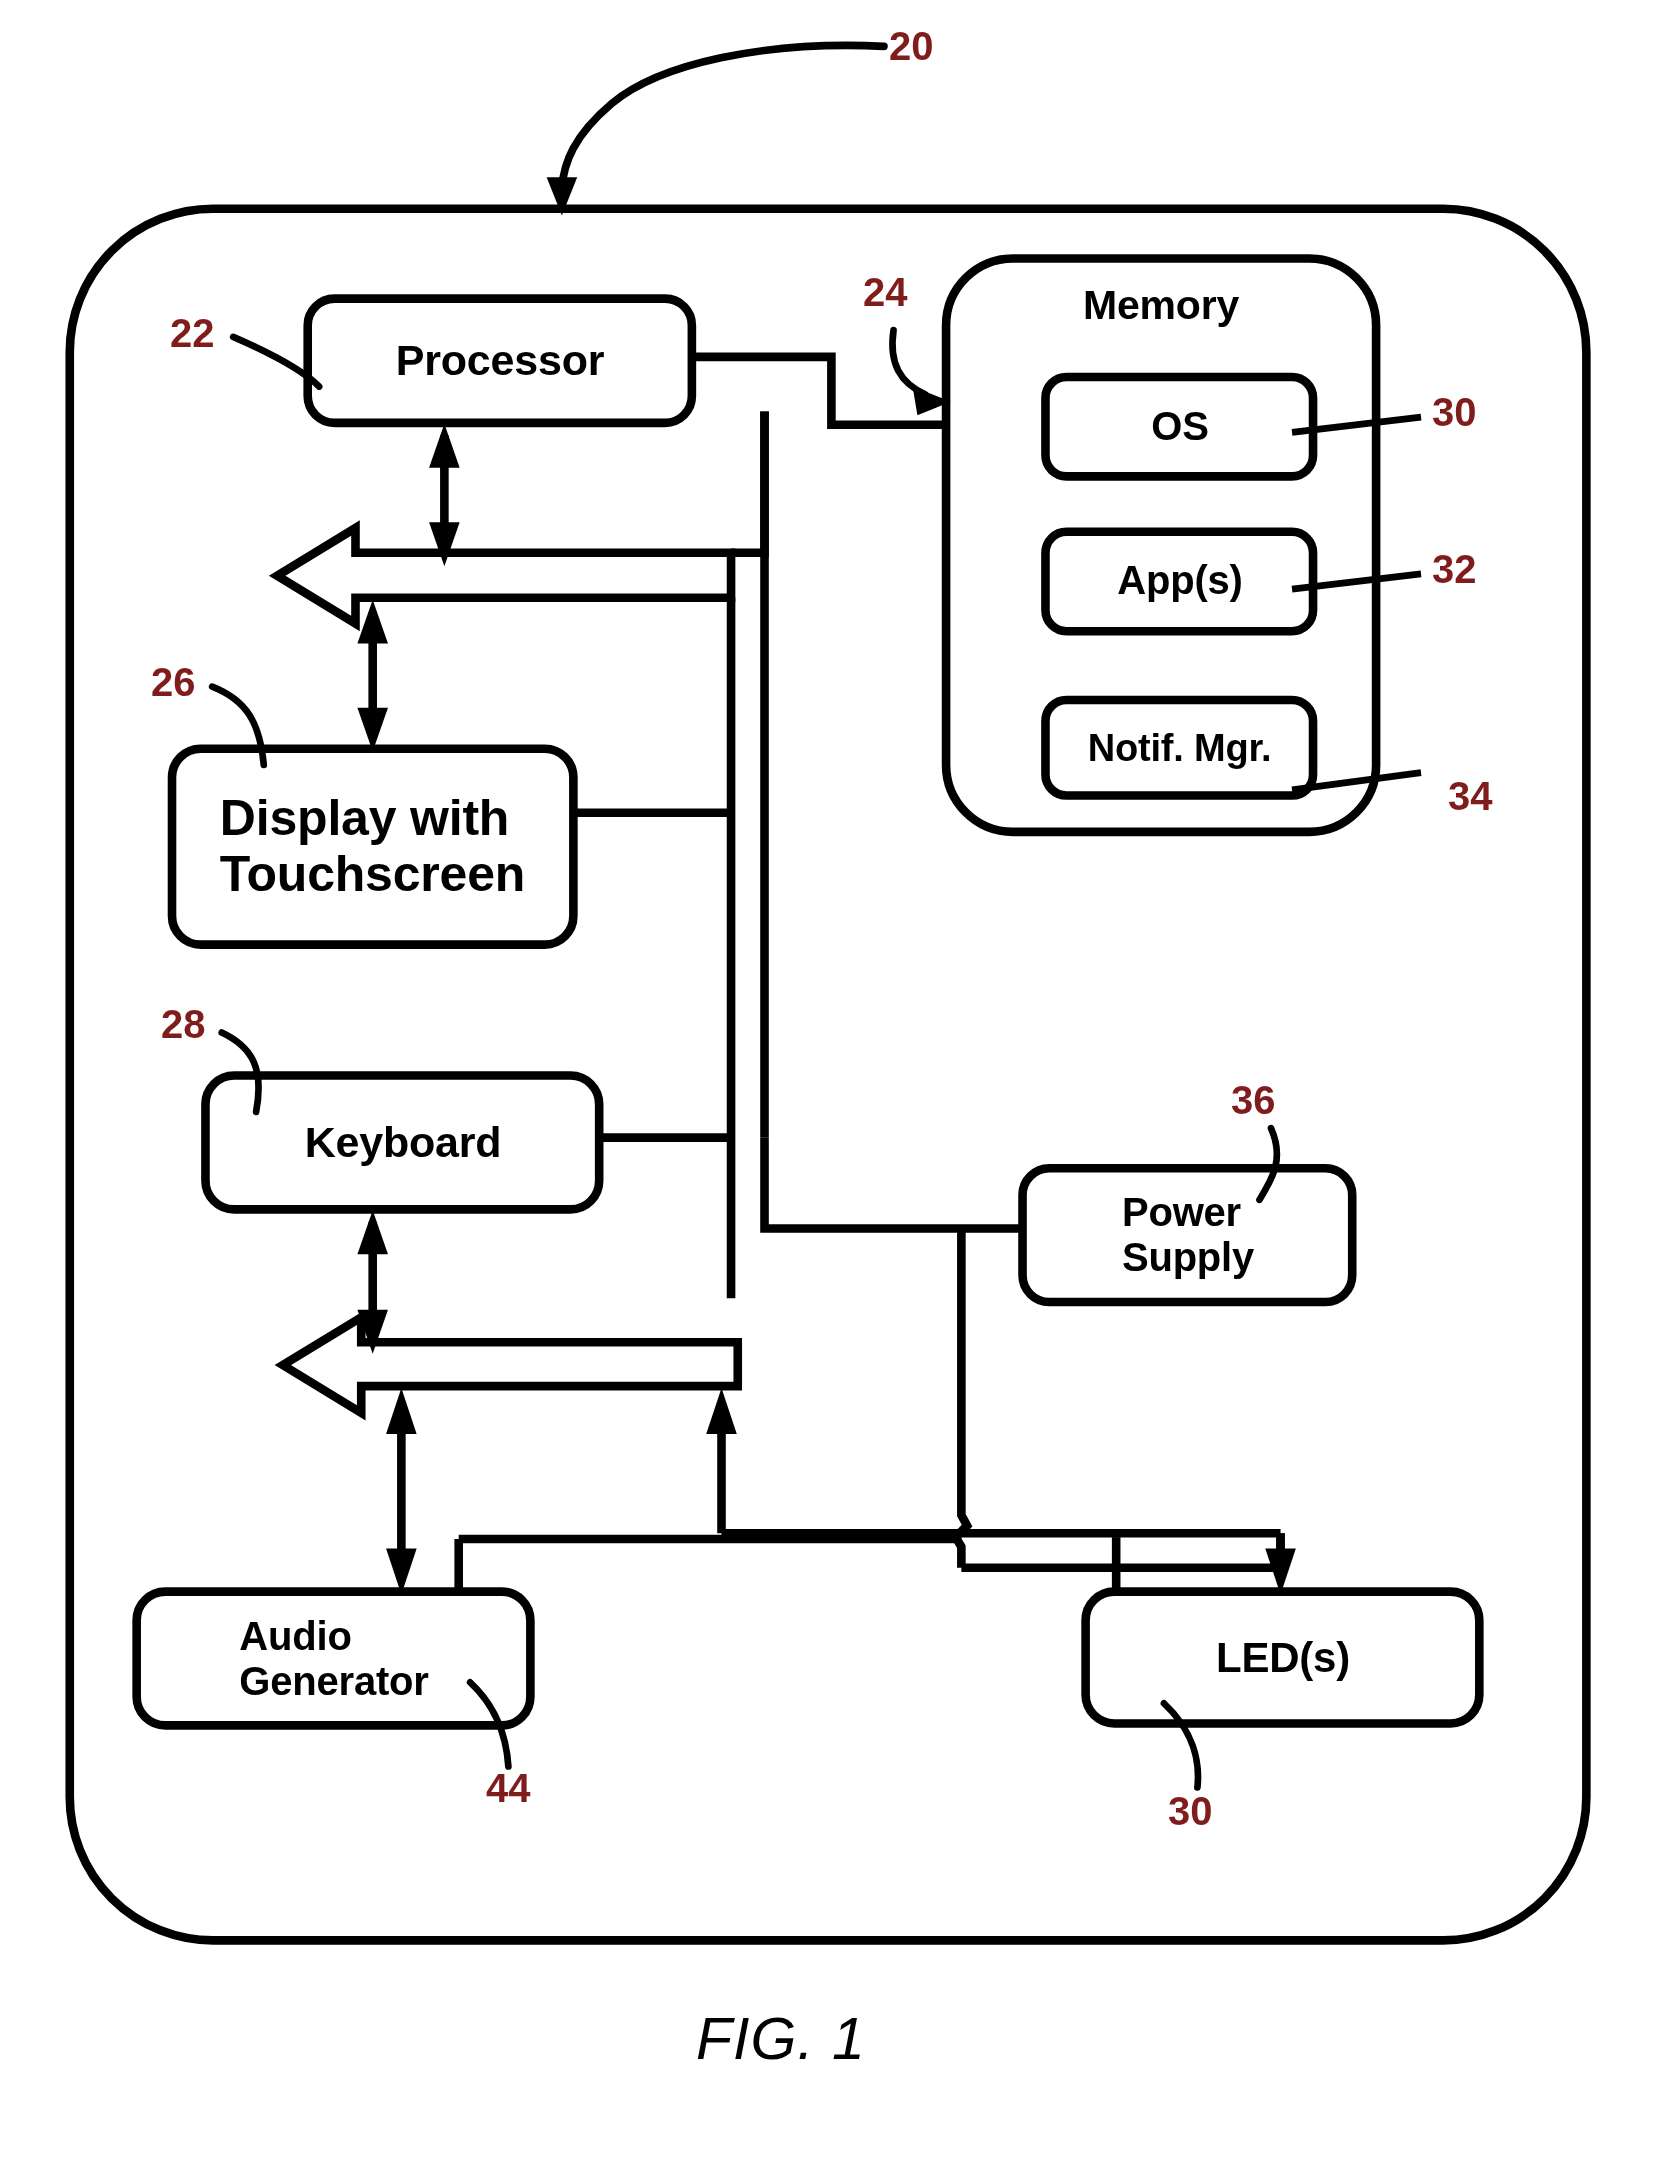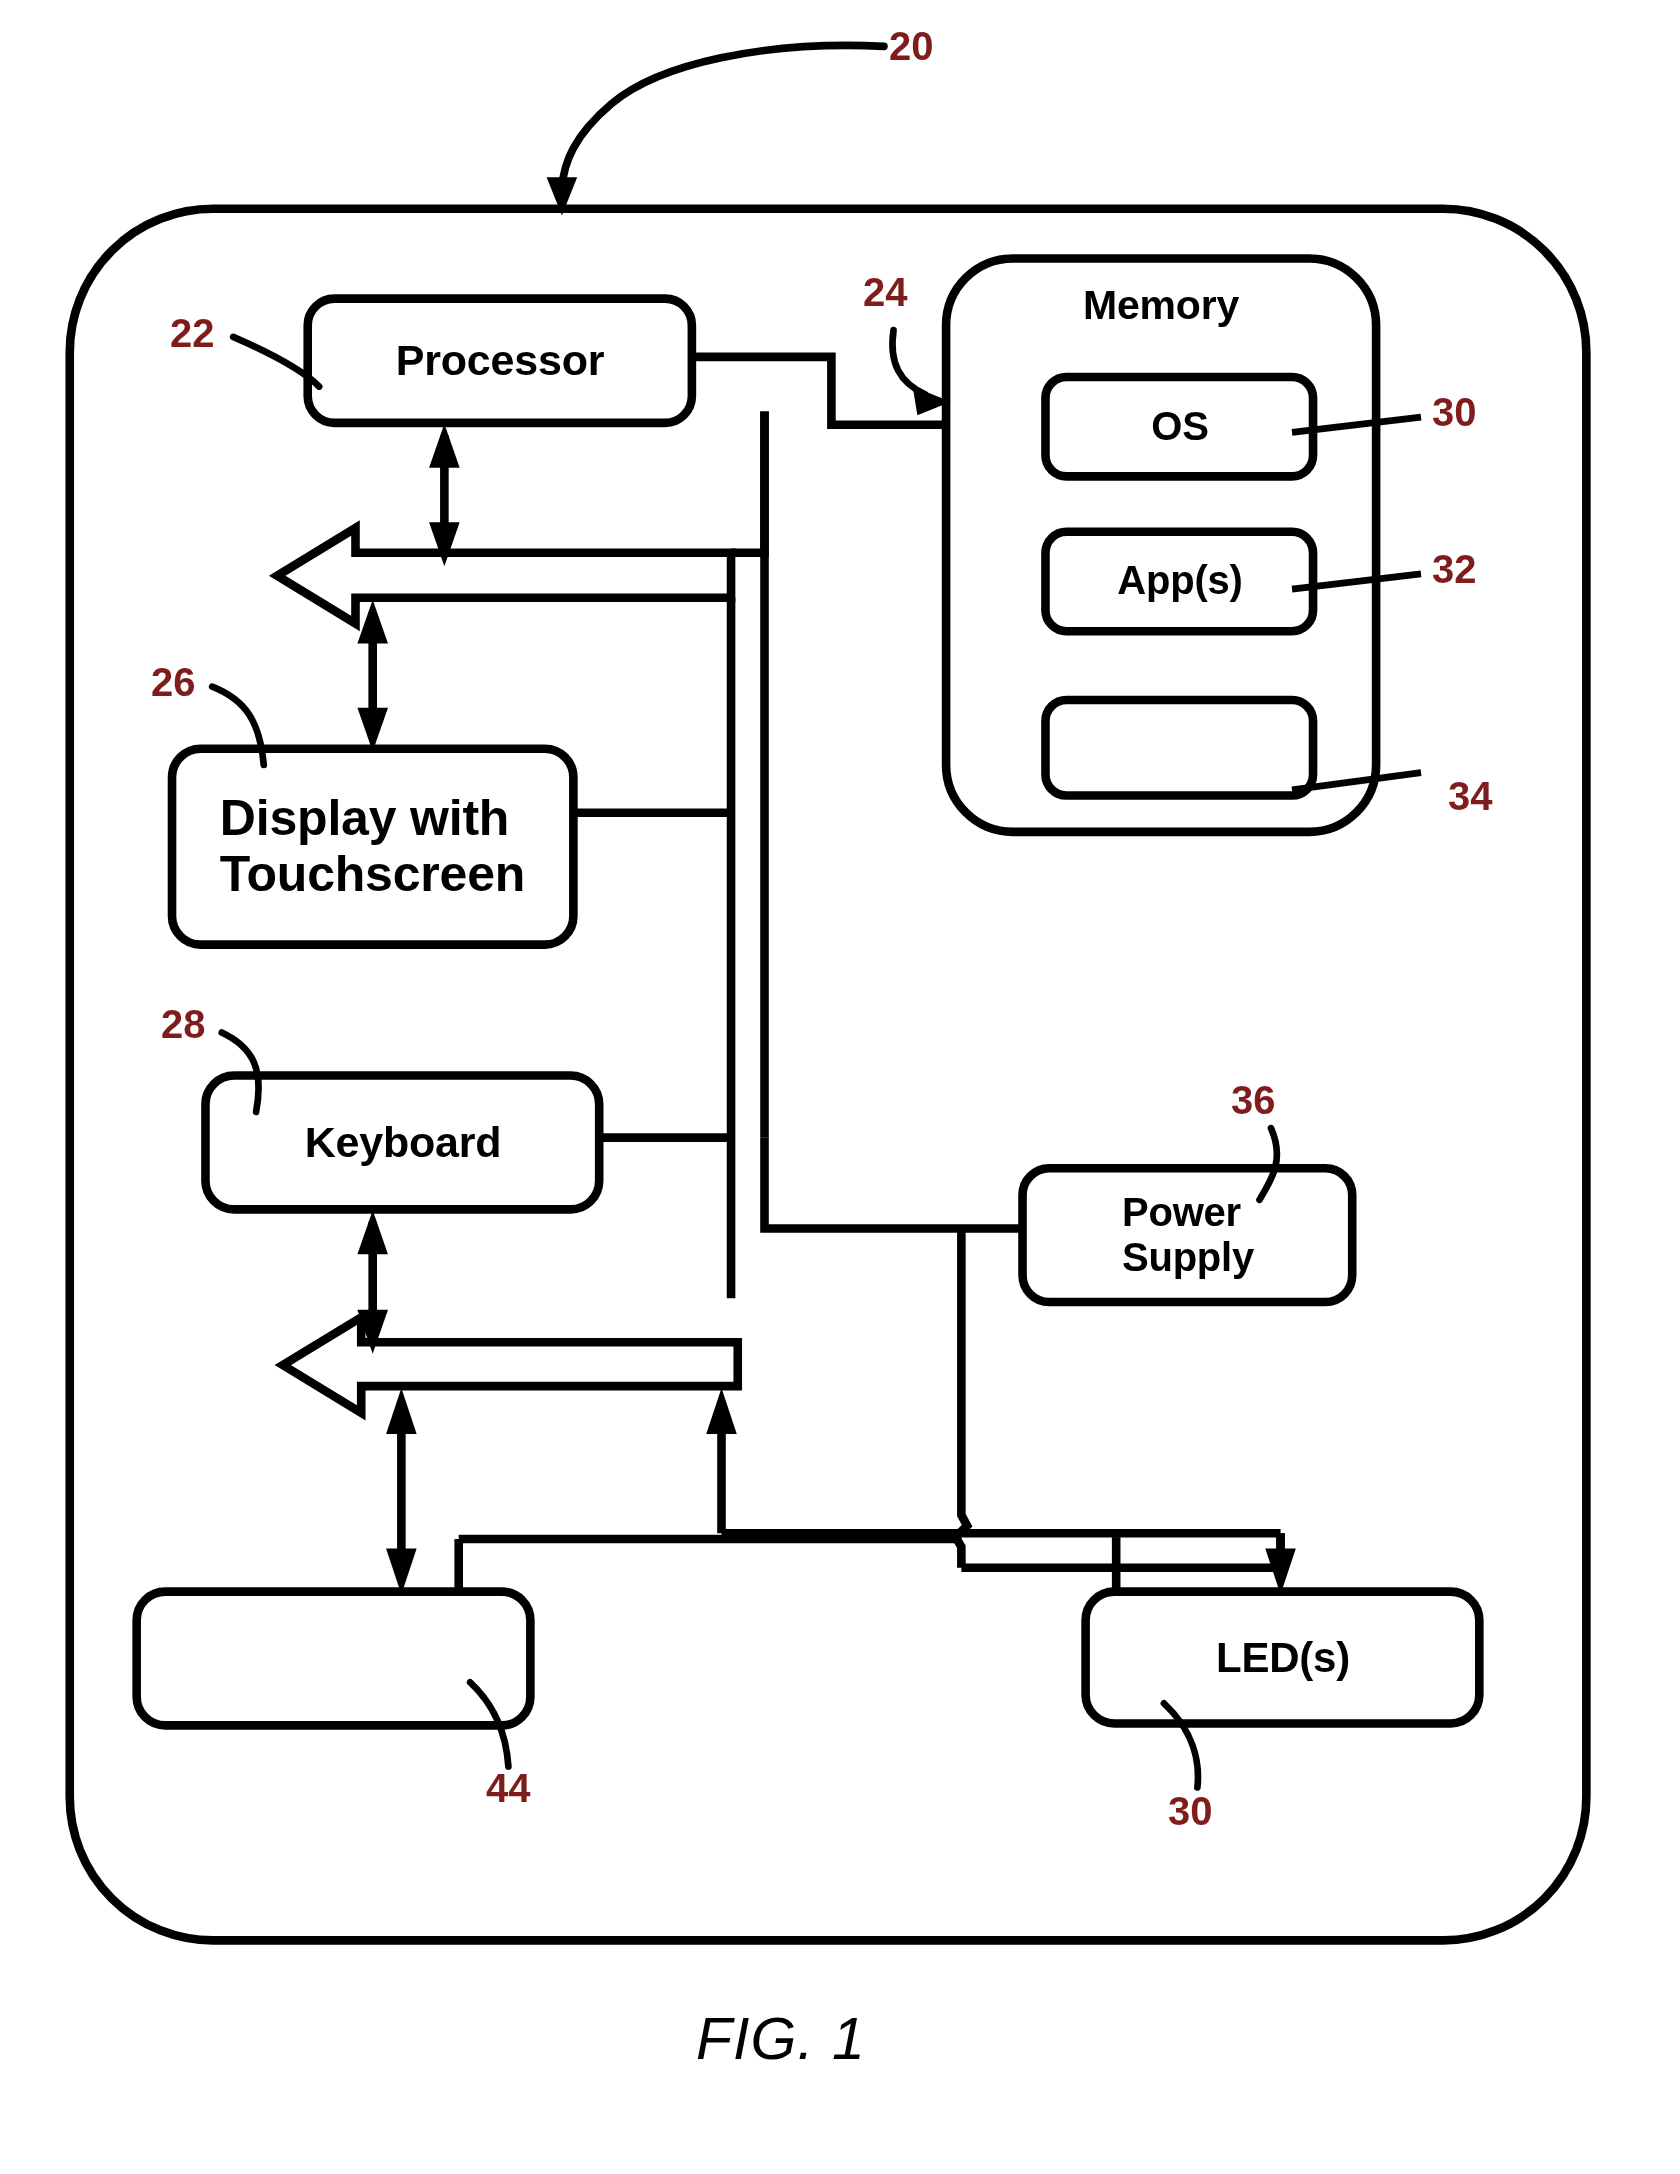--- a/index.html
+++ b/index.html
@@ -165,29 +165,32 @@
   </svg>
 
   <div class="box-label t-processor" style="left:308px; top:298px; width:384px; height:124px;">Processor</div>
 
   <div class="box-label t-memory" style="left:946px; top:272px; width:430px; height:67px;">Memory</div>
 
   <div class="box-label t-os" style="left:1046px; top:377px; width:268px; height:99px;">OS</div>
 
   <div class="box-label t-apps" style="left:1046px; top:531px; width:268px; height:99px;">App(s)</div>
 
+  <div class="box-label t-notif" style="left:1042px; top:700px; width:275px; height:96px;">Notif. Mgr.</div>
 
   <div class="box-label t-display" style="left:172px; top:748px; width:401px; height:196px;">Display with
 Touchscreen</div>
 
   <div class="box-label t-power" style="left:1023px; top:1168px; width:330px; height:134px;">Power
 Supply</div>
 
   <div class="box-label t-keyboard" style="left:206px; top:1075px; width:394px; height:134px;">Keyboard</div>
 
+  <div class="box-label t-audio" style="left:137px; top:1592px; width:394px; height:134px;">Audio
+Generator</div>
 
   <div class="box-label t-led" style="left:1086px; top:1592px; width:394px; height:132px;">LED(s)</div>
 
   <div class="ref-num" style="left:889px; top:24px;">20</div>
 
   <div class="ref-num" style="left:170px; top:311px;">22</div>
 
   <div class="ref-num" style="left:863px; top:270px;">24</div>
 
   <div class="ref-num" style="left:1432px; top:390px;">30</div>

